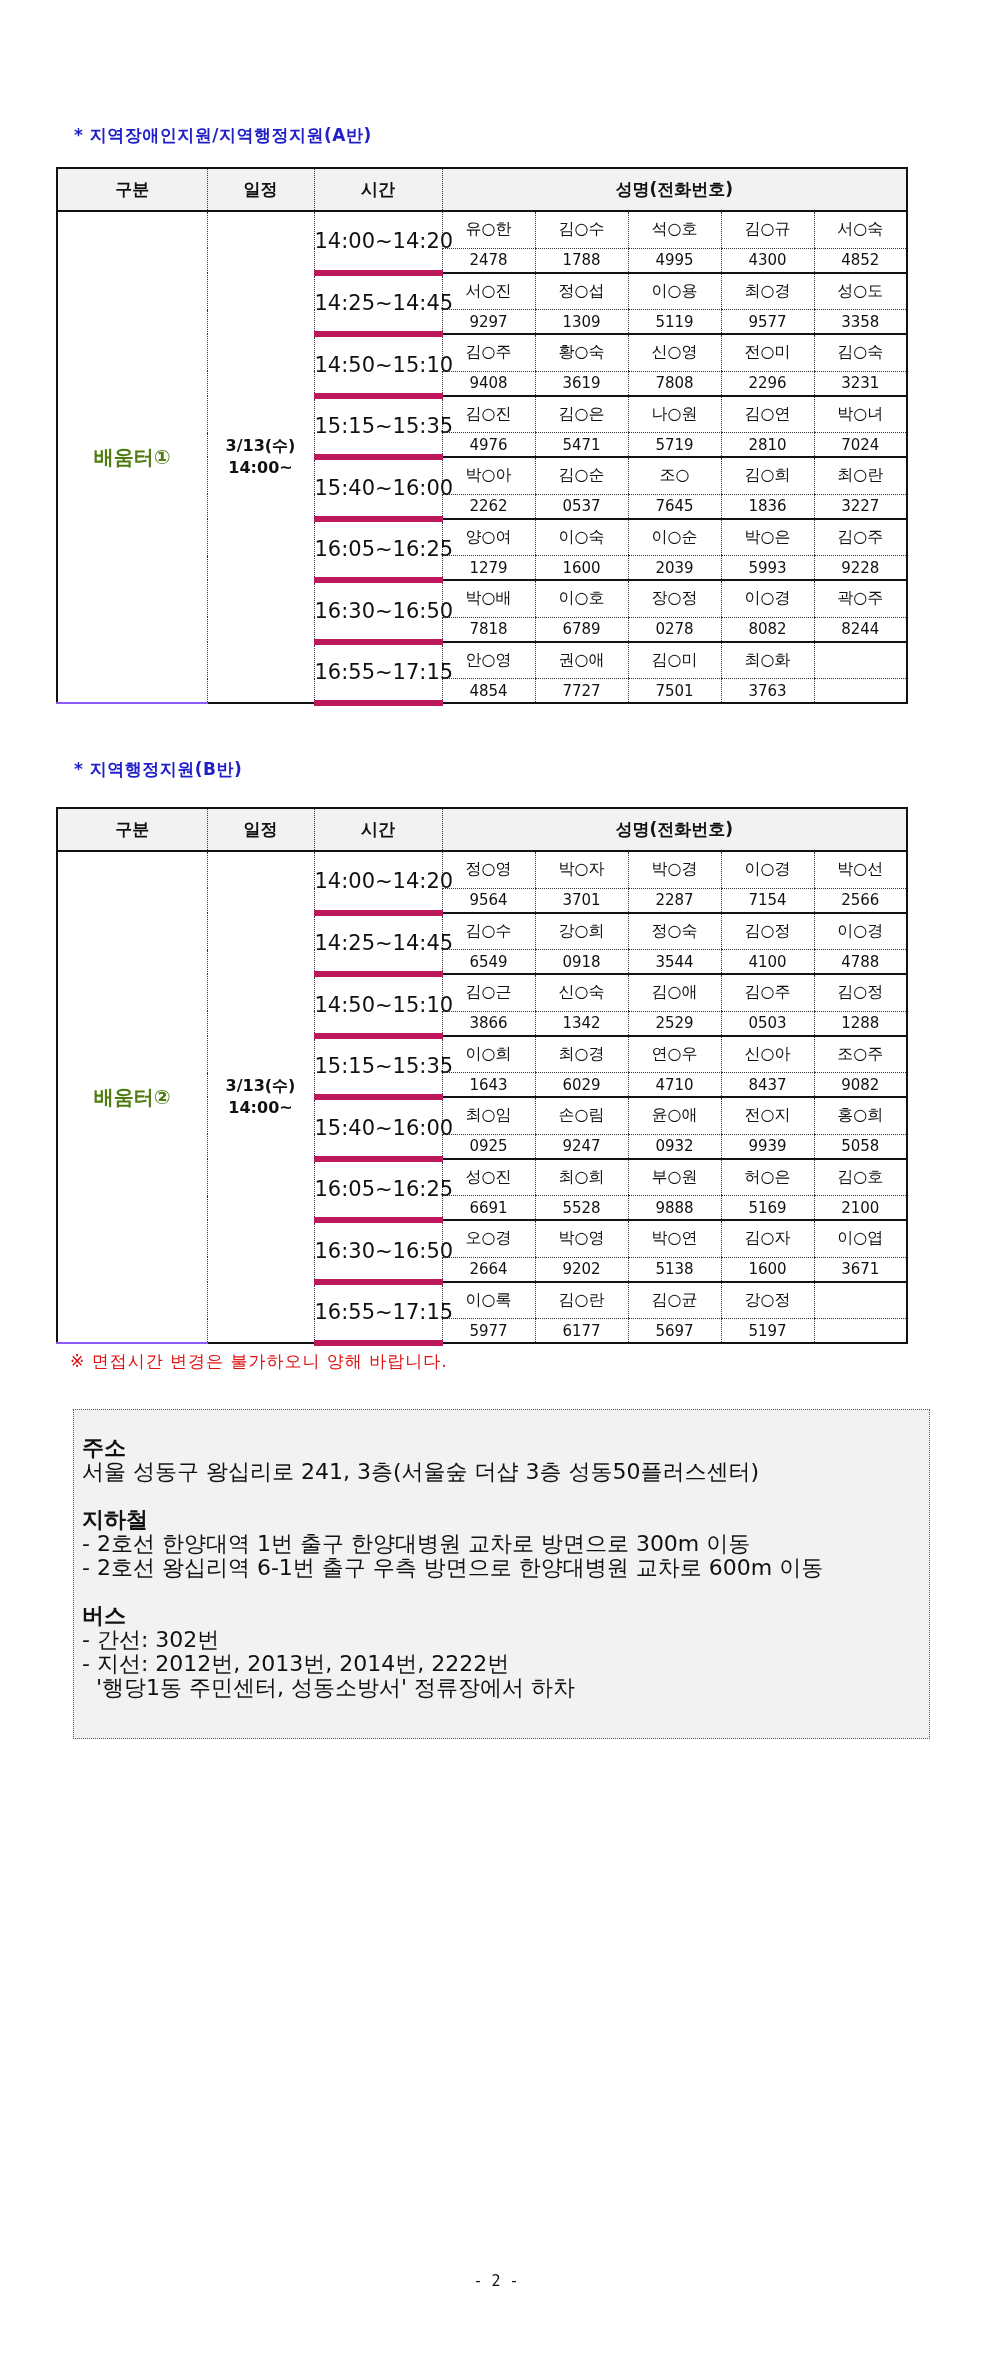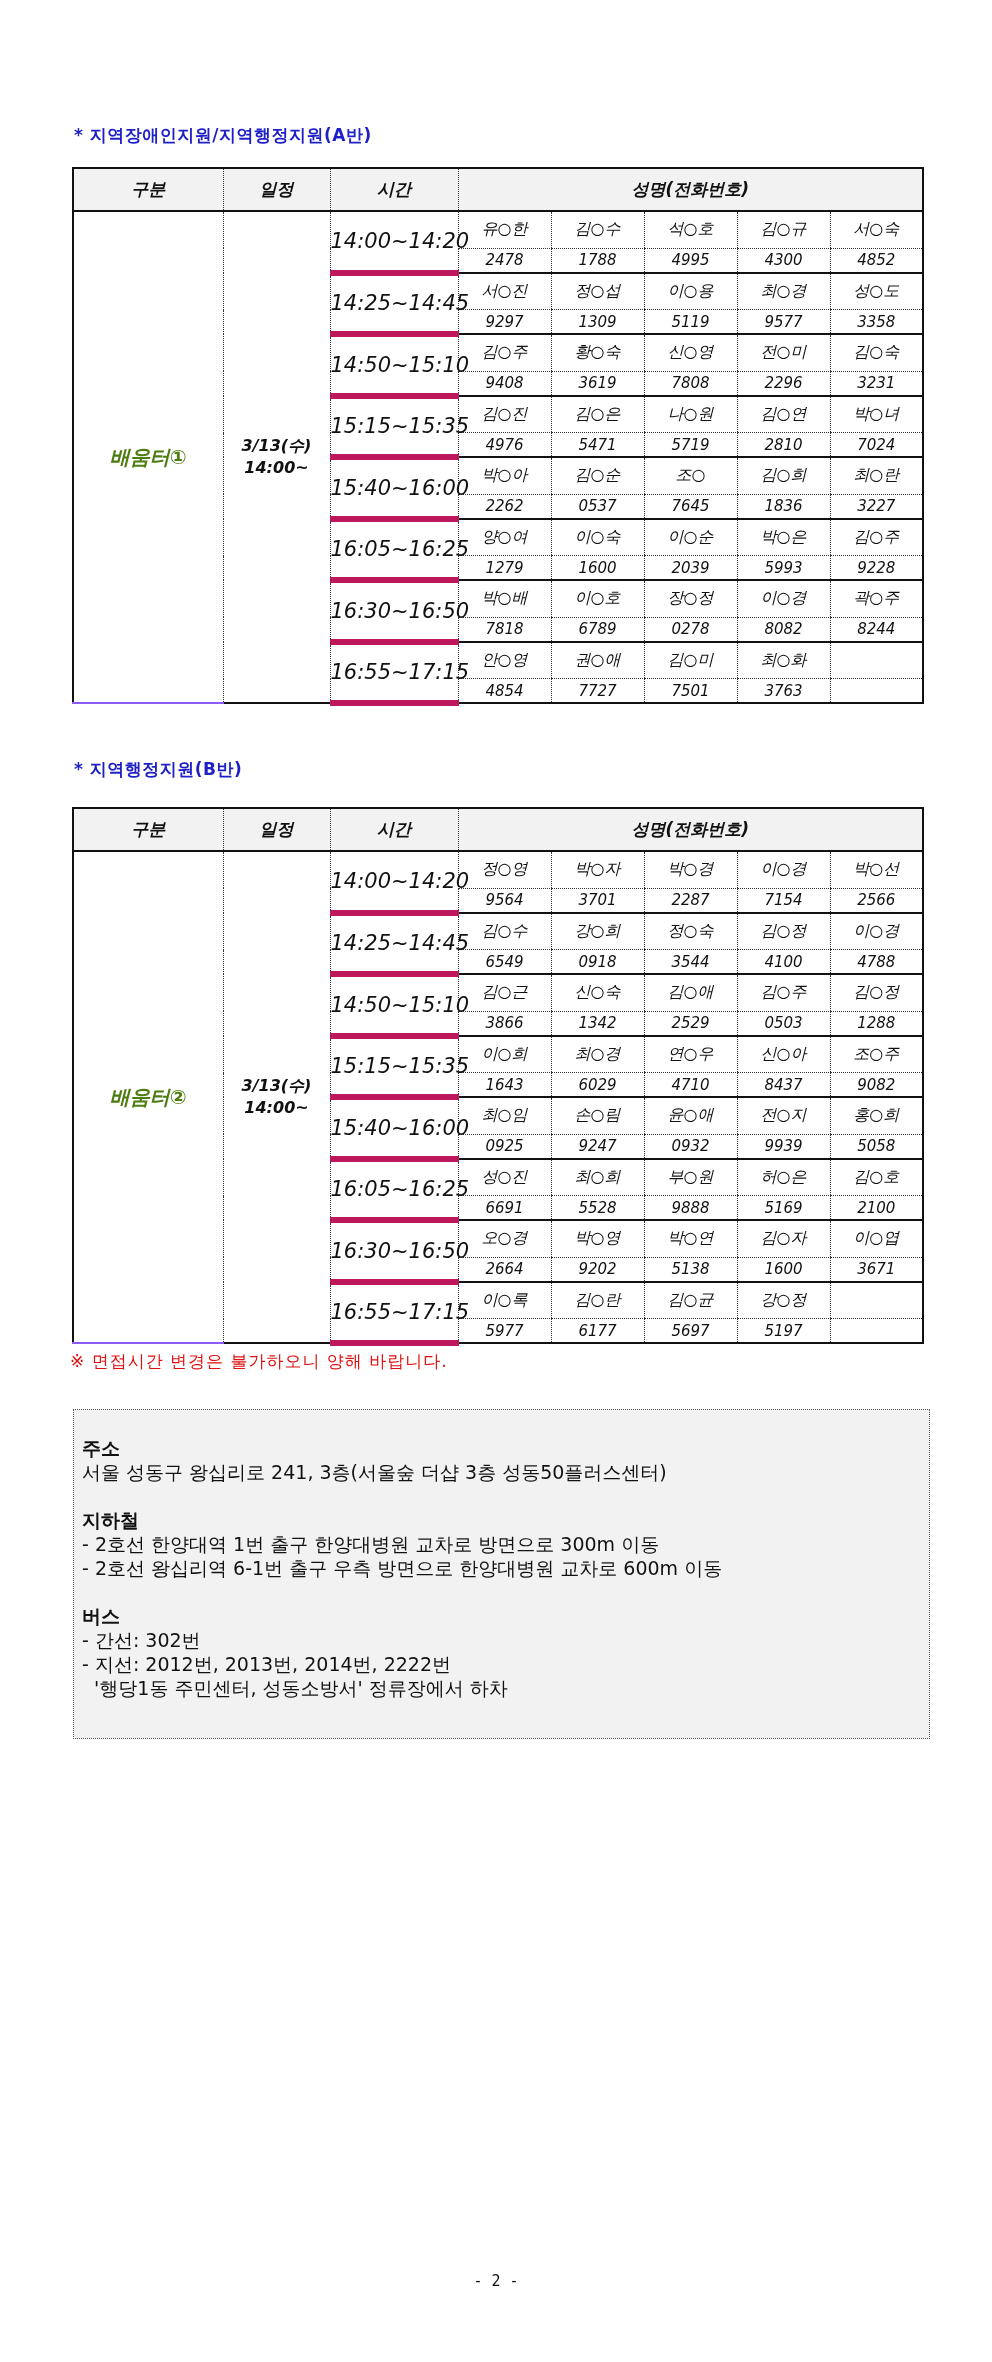--- a/index.html
+++ b/index.html
@@ -1,32 +1,32 @@
 <!DOCTYPE html>
 <html><head>
 <meta charset="utf-8">
 <style>
   * { box-sizing: border-box; margin: 0; padding: 0; }
   body { width: 992px; height: 2362px; background: #fff; font-family: "DejaVu Sans", "Liberation Sans", sans-serif; color: #111; position: relative; overflow: hidden; }
   .sec-title { position: absolute; left: 74px; font-size: 17px; font-weight: bold; color: #1f1fc8; letter-spacing: 0.5px; }
-  table.sched { position: absolute; left: 72px; width: 850px; border-collapse: collapse; table-layout: fixed; font-style: italic; }
+  table.sched { position: absolute; left: 56px; width: 850px; border-collapse: collapse; table-layout: fixed; }
   table.sched td, table.sched th { text-align: center; vertical-align: middle; padding: 0; }
   table.sched thead th { background: #f2f2f2; height: 43px; font-size: 17px; font-weight: bold; border-top: 2px solid #111; border-bottom: 2px solid #111; border-left: 1px dotted #333; }
   table.sched thead th:first-child { border-left: 2px solid #111; }
   table.sched thead th:last-child { border-right: 2px solid #111; }
   .gubun { font-size: 20px; font-weight: bold; color: #4d7c0f; border-left: 2px solid #111; border-right: 1px dotted #333; border-bottom: 2px solid #8b5cf6; }
   .ilj { font-size: 16px; font-weight: bold; line-height: 22px; border-right: 1px dotted #333; border-bottom: 2px solid #111; }
   .time { font-size: 21px; border-bottom: 6px solid #be185d; border-right: 1px dotted #333; }
   .nm { font-size: 16px; height: 37px; border-left: 1px dotted #333; border-bottom: 1px dotted #333; }
   .ph { font-size: 15px; height: 24.5px; border-left: 1px dotted #333; border-bottom: 2px solid #111; }
   .lastcol { border-right: 2px solid #111; }
   .note { position: absolute; left: 70px; top: 1350px; font-size: 17px; font-weight: normal; color: #e01010; letter-spacing: 1px; }
   .dir { position: absolute; left: 73px; top: 1409px; width: 857px; height: 330px; background: #f2f2f2; border: 1px dotted #555; display: flex; }
   .dir-label { width: 135px; border-right: 1px dotted #555; display: flex; align-items: center; justify-content: center; font-size: 17px; }
-  .dir-body { padding: 26px 8px; font-size: 19px; line-height: 24px; }
+  .dir-body { padding: 26px 8px; font-size: 22px; line-height: 24px; }
   .dir-body .h { font-weight: bold; }
   .dir-body .gap { height: 24px; }
   .pageno { position: absolute; top: 2272px; left: 0; width: 992px; text-align: center; font-size: 15px; font-family: "DejaVu Sans Mono", monospace; }
 </style>
 </head>
 <body>
 
 <div class="sec-title" style="top:124px">*  지역장애인지원/지역행정지원(A반)</div>
 <table class="sched" id="tblA" style="top:167px">
     <colgroup>

